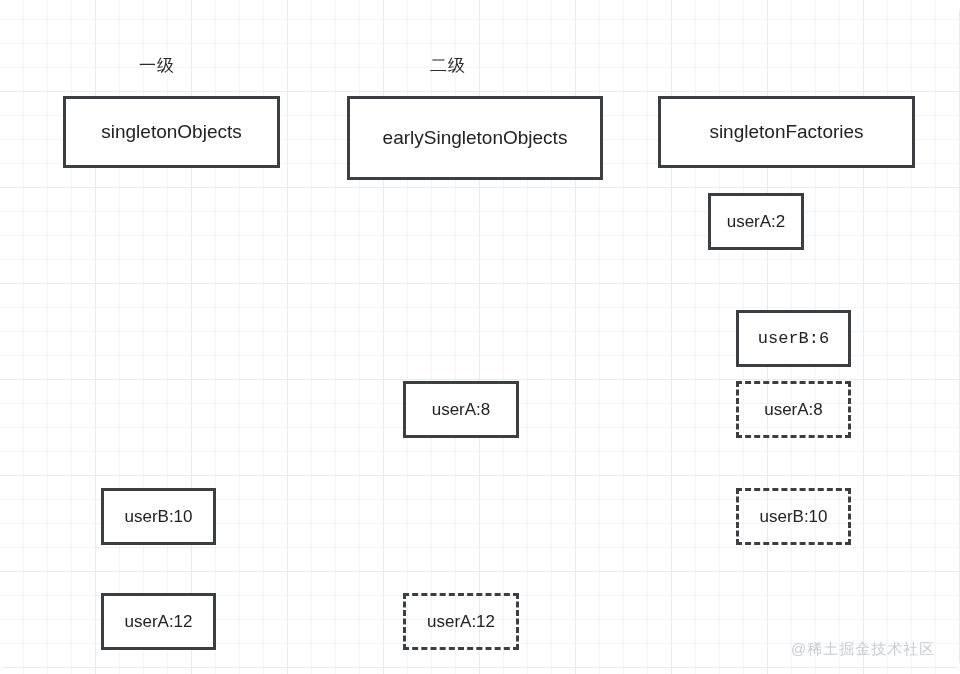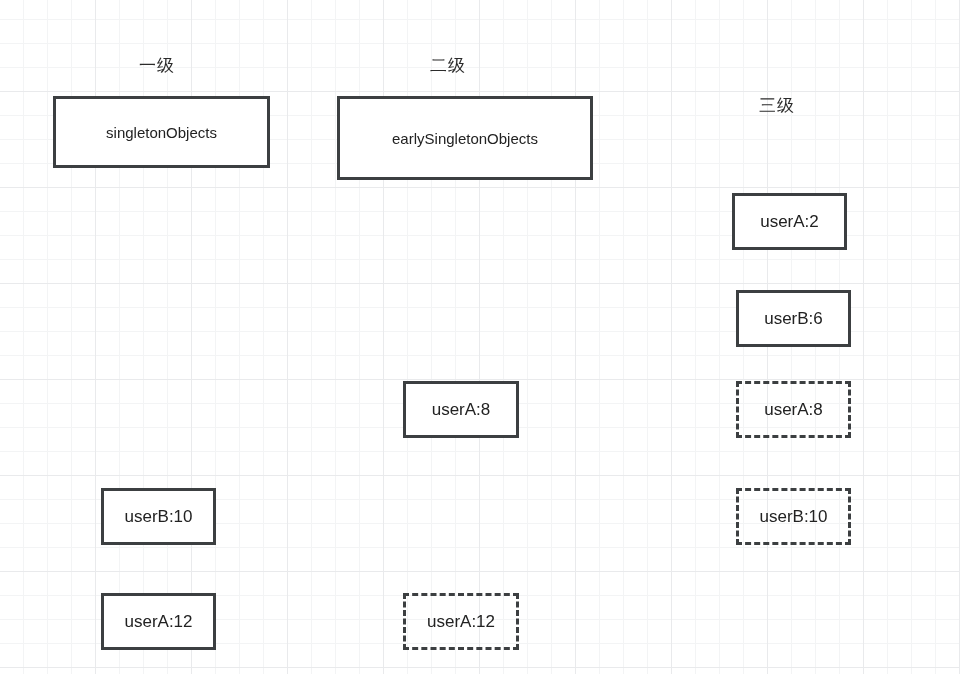--- a/index.html
+++ b/index.html
@@ -24,20 +24,21 @@
     background-size:
       96px 96px,
       96px 96px,
       24px 24px,
       24px 24px;
     background-position:
       -1px -5px,
       -1px -5px,
       -1px -5px,
       -1px -5px;
+    border-radius: 14px;
   }
 
   .col-label {
     position: absolute;
     transform: translateX(-50%);
     font-size: 17px;
     line-height: 22px;
     color: #2b2b2b;
     white-space: nowrap;
     letter-spacing: 1px;
@@ -49,21 +50,22 @@
     background: #ffffff;
     display: flex;
     align-items: center;
     justify-content: center;
     color: #222222;
     white-space: nowrap;
   }
 
   .node.header {
     border: 3px solid #3c3f41;
-    font-size: 15px;
+    font-size: 19px;
+    margin-left: 10px;
   }
 
   .node.item {
     border: 3px solid #3c3f41;
     font-size: 17px;
   }
 
   .node.dashed {
     border-style: dashed;
     border-width: 3px;
@@ -84,17 +86,19 @@
 <div id="canvas" style="width: 960px; height: 674px;">
     <div class="col-label" style="left: 157px; top: 55px;">一级</div>
     <div class="node header" style="left: 53px; top: 96px; width: 217px; height: 72px;">singletonObjects</div>
     <div class="node item" style="left: 101px; top: 488px; width: 115px; height: 57px;">userB:10</div>
     <div class="node item" style="left: 101px; top: 593px; width: 115px; height: 57px;">userA:12</div>
     <div class="col-label" style="left: 448px; top: 55px;">二级</div>
     <div class="node header" style="left: 337px; top: 96px; width: 256px; height: 84px;">earlySingletonObjects</div>
     <div class="node item" style="left: 403px; top: 381px; width: 116px; height: 57px;">userA:8</div>
     <div class="node item dashed" style="left: 403px; top: 593px; width: 116px; height: 57px;">userA:12</div>
     <div class="col-label" style="left: 777px; top: 55px; margin-top: 40px;">三级</div>
-    <div class="node item" style="left: 732px; top: 193px; width: 115px; height: 57px;">userA:2</div>
-    <div class="node item" style="left: 736px; top: 290px; width: 115px; height: 57px;">userB:6</div>
+    <div class="node header" style="left: 648px; top: 96px; width: 257px; height: 72px;">singletonFactories</div>
+    <div class="node item" style="left: 708px; top: 193px; width: 96px; height: 57px;">userA:2</div>
+    <div class="node item" style="left: 736px; top: 310px; width: 115px; height: 57px; font-family: Liberation Mono, monospace;">userB:6</div>
     <div class="node item dashed" style="left: 736px; top: 381px; width: 115px; height: 57px;">userA:8</div>
     <div class="node item dashed" style="left: 736px; top: 488px; width: 115px; height: 57px;">userB:10</div>
+    <div class="watermark" style="left: 791px; top: 640px; color: rgb(201, 204, 208);">@稀土掘金技术社区</div>
   </div>
 
 </body></html>

